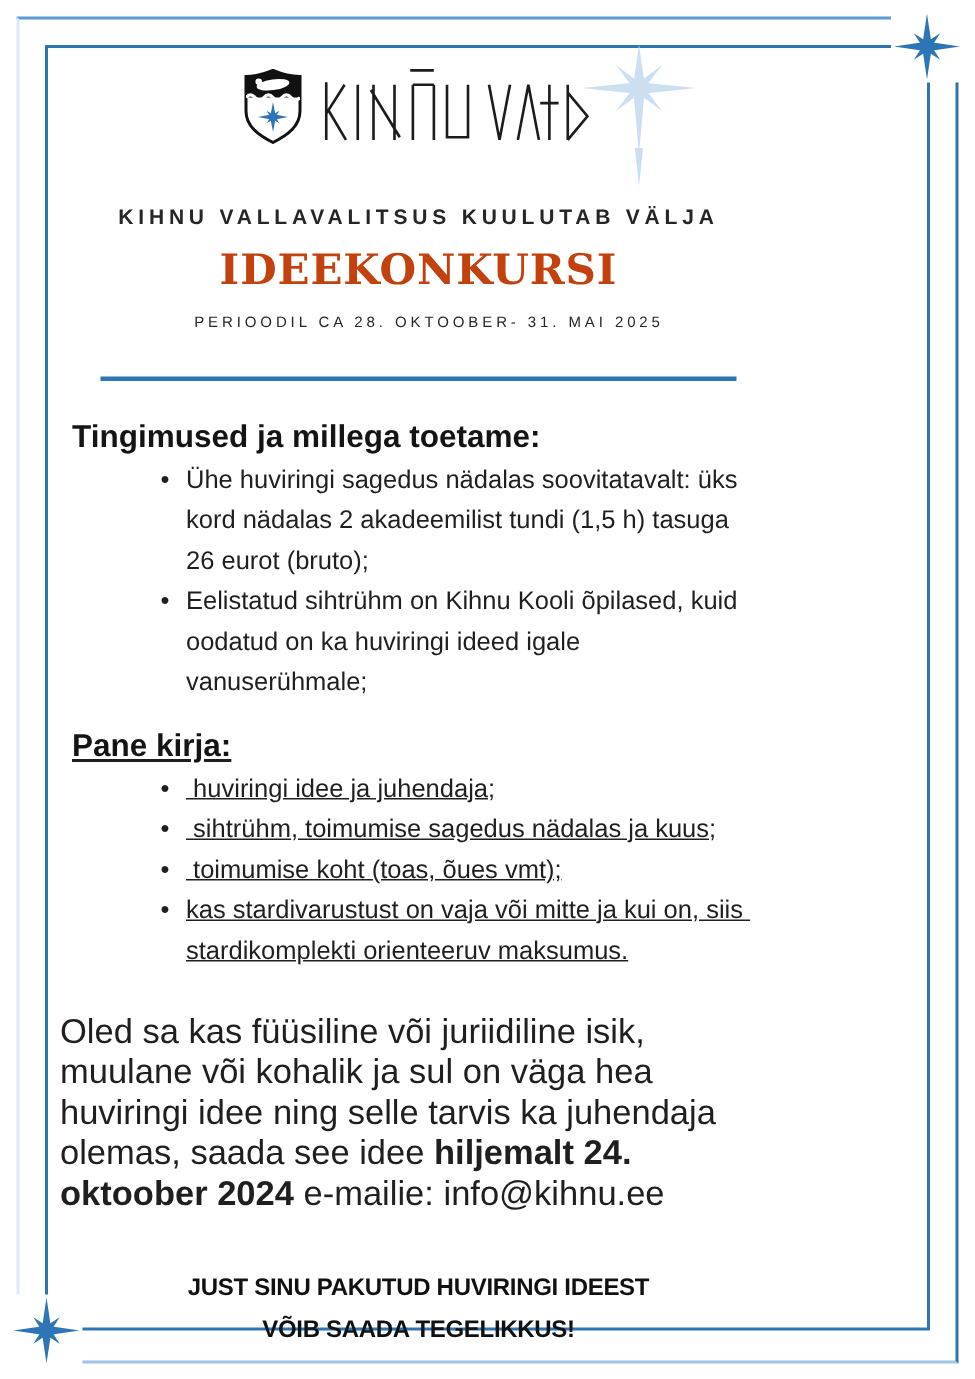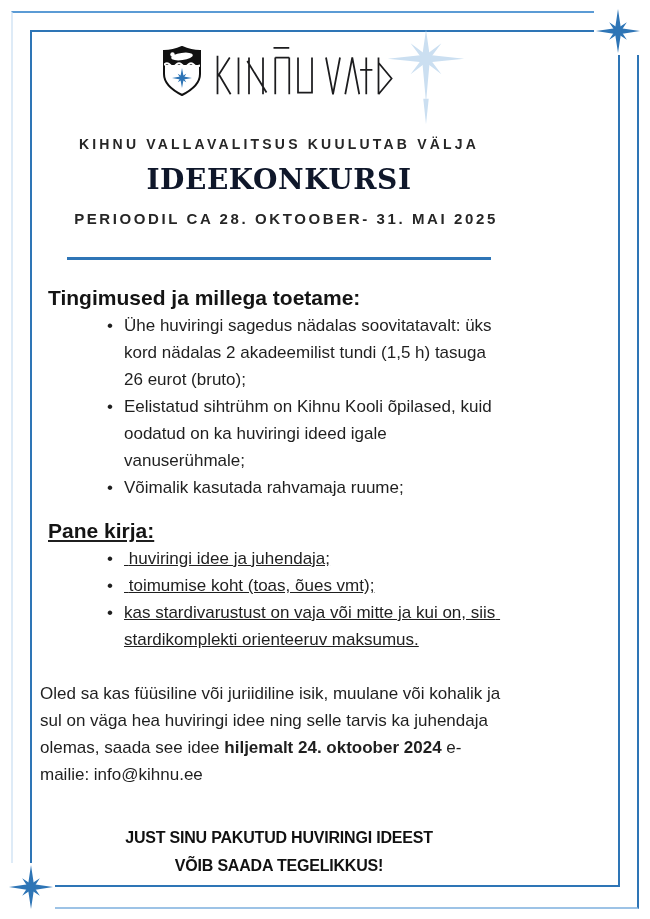--- a/index.html
+++ b/index.html
@@ -43,25 +43,25 @@
   .wordmark{position:relative;z-index:1;}
 
   .kicker{
     margin-top:30px;text-align:center;
     font-size:14px;font-weight:bold;letter-spacing:3.2px;color:#262626;
   }
   .title{
     margin-top:11px;text-align:center;
     font-family:"DejaVu Serif", serif;
     font-size:28px;font-weight:bold;line-height:33px;letter-spacing:0.6px;
-    color:#0f172a;
+    color:#c2410c;
   }
   .period{
     margin-top:14px;text-align:center;
-    font-size:15px;font-weight:bold;letter-spacing:2.6px;color:#262626;padding-left:14px;
+    font-size:10px;font-weight:normal;letter-spacing:2.6px;color:#262626;padding-left:14px;
   }
   .divider{
     margin:30px auto 0 auto;width:424px;height:3px;background:#2E75B6;
   }
 
   .section{margin:0 20px 0 16px;}
   .section-1{margin-top:24px;}
   .section-2{margin-top:16px;text-decoration:underline;}
   .section-heading{font-size:21px;font-weight:bold;color:#141414;line-height:27px;}
   ul.bullets{margin:1px 0 0 0;padding:0 0 0 36px;list-style:none;}
@@ -69,21 +69,21 @@
     position:relative;font-size:17px;line-height:27px;color:#1f1f1f;
     white-space:pre-wrap;
     margin-left:40px;
   }
   ul.bullets li::before{
     content:"•";position:absolute;left:-17px;top:0;color:#1f1f1f;
   }
 
   .closing{
     margin:27px 24px 0 8px;
-    font-size:17px;line-height:27px;color:#1f1f1f;white-space:pre-wrap;
+    font-size:23px;line-height:27px;color:#1f1f1f;white-space:pre-wrap;
   }
   .closing .bold{font-weight:bold;}
 
   .footer-callout{
     margin-top:36px;text-align:center;
     font-size:16px;font-weight:bold;line-height:28px;letter-spacing:-0.2px;
     color:#111111;
   }
 </style>
 </head>
@@ -183,28 +183,28 @@
 
     <div class="period">PERIOODIL CA 28. OKTOOBER- 31. MAI 2025</div>
 
     <div class="divider"></div>
 
     <div class="section section-1">
       <div class="section-heading">Tingimused ja millega toetame:</div>
       <ul class="bullets">
         <li>Ühe huviringi sagedus nädalas soovitatavalt: üks kord nädalas 2 akadeemilist tundi (1,5 h) tasuga 26 eurot (bruto);</li>
         <li>Eelistatud sihtrühm on Kihnu Kooli õpilased, kuid oodatud on ka huviringi ideed igale vanuserühmale;</li>
-        <li>Võimalik kasutada rahvamaja ruume;</li>
       </ul>
     </div>
 
     <div class="section section-2">
       <div class="section-heading">Pane kirja:</div>
       <ul class="bullets">
         <li> huviringi idee ja juhendaja;</li>
+        <li> sihtrühm, toimumise sagedus nädalas ja kuus;</li>
         <li> toimumise koht (toas, õues vmt);</li>
         <li>kas stardivarustust on vaja või mitte ja kui on, siis stardikomplekti orienteeruv maksumus.</li>
       </ul>
     </div>
 
     <div class="closing"><span>Oled sa kas füüsiline või juriidiline isik, muulane või kohalik ja sul on väga hea huviringi idee ning selle tarvis ka juhendaja olemas, saada see idee </span><span class="bold">hiljemalt 24. oktoober 2024</span><span> e-mailie: info@kihnu.ee</span></div>
 
     <div class="footer-callout">
       <div>JUST SINU PAKUTUD HUVIRINGI IDEEST</div>
       <div>VÕIB SAADA TEGELIKKUS!</div>

